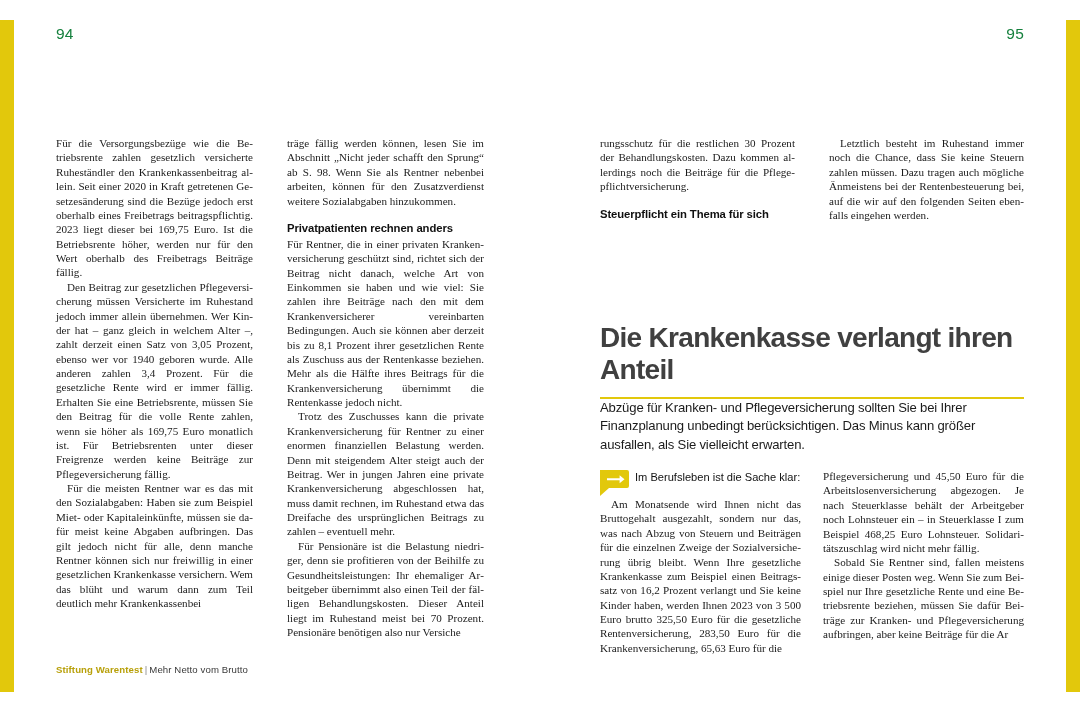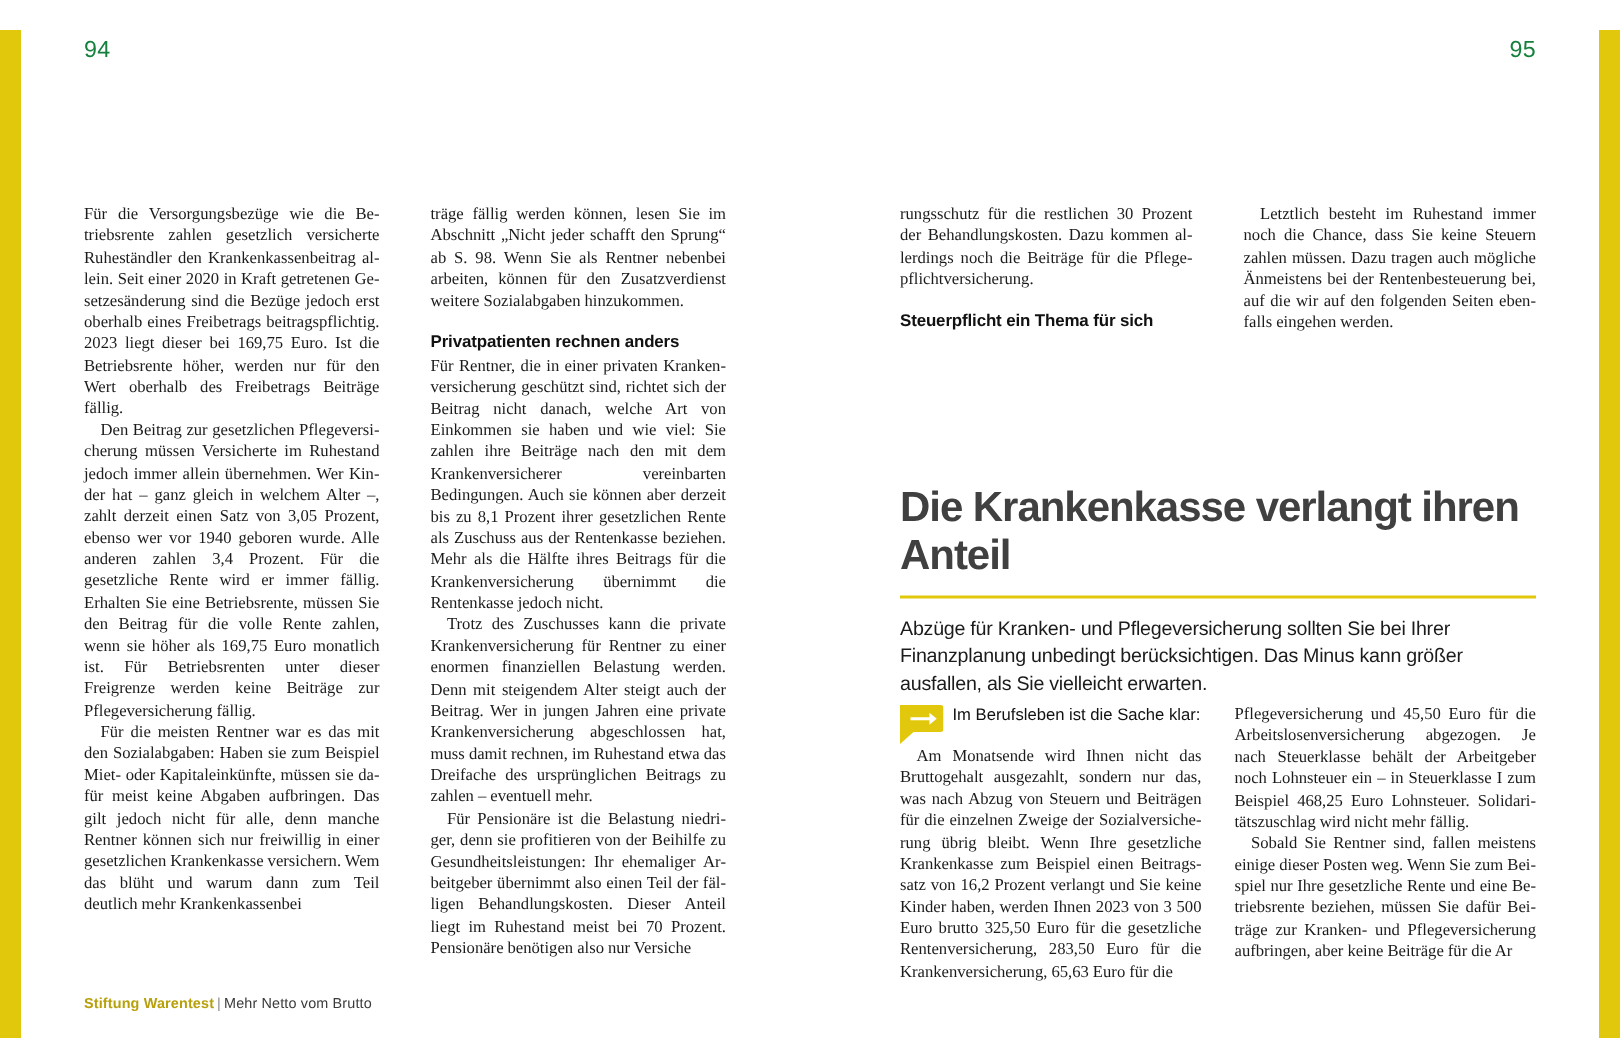--- a/index.html
+++ b/index.html
@@ -108,21 +108,20 @@
     letter-spacing: -0.7px;
     color: #404040;
   }
   .rule {
     margin-top: 11px;
     height: 2px;
     width: 100%;
     background: #e2c80c;
   }
   p.standfirst {
-    margin-top: 11px;
     font-family: "Liberation Sans", "DejaVu Sans", sans-serif;
     font-size: 13.1px;
     line-height: 18.4px;
     text-align: left;
     color: #1b1b1b;
     letter-spacing: -0.15px;
   }
 
   
   .columns-lower {

